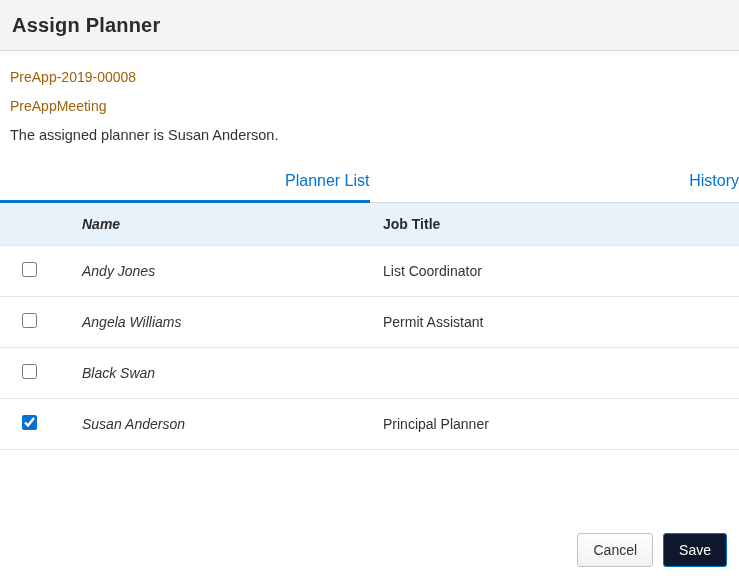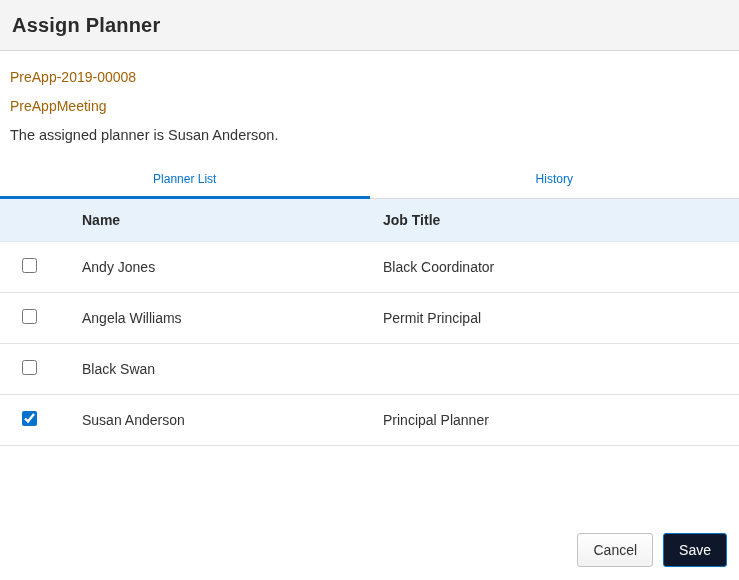--- a/index.html
+++ b/index.html
@@ -30,22 +30,22 @@
   .assigned-line { font-size: 14.5px; color: #333; margin-bottom: 6px; }
 
   .tabs {
     display: flex;
     margin-top: 14px;
     border-bottom: 1px solid #d9d9d9;
     flex: 0 0 auto;
   }
   .tab {
     flex: 1 1 50%;
-    text-align: center;
-    font-size: 12px;
+    text-align: right;
+    font-size: 16px;
     color: #0572ce;
     padding: 9px 0 10px 0;
     cursor: pointer;
     border-bottom: 3px solid transparent;
     margin-bottom: -1px;
   }
   .tab.active { border-bottom-color: #0572ce; }
 
   .table { flex: 1 1 auto; }
   .trow {
@@ -57,21 +57,21 @@
     font-size: 14px;
   }
   .trow.header {
     background: #e7f2fb;
     min-height: 43px;
     border-bottom: 1px solid #dfeaf3;
     font-weight: bold;
     color: #2b2b2b;
   }
   .cell-check { padding-left: 22px; }
-  .cell-name { padding-left: 22px; }
+  .cell-name { padding-left: 22px; font-style: italic; }
   .cell-job { padding-left: 10px; }
   .trow.header .cell-name { padding-left: 22px; }
 
   input[type="checkbox"] {
     width: 15px; height: 15px;
     accent-color: #0572ce;
     cursor: pointer;
   }
 
   .footer {
@@ -126,29 +126,29 @@
       <div class="cell-check"></div>
       <div class="cell-name">Name</div>
       <div class="cell-job">Job Title</div>
     </div>
 
     <div class="trow">
       <div class="cell-check">
         <input type="checkbox" style="">
       </div>
       <div class="cell-name">Andy Jones</div>
-      <div class="cell-job">Black Coordinator</div>
+      <div class="cell-job">List Coordinator</div>
     </div>
 
     <div class="trow">
       <div class="cell-check">
         <input type="checkbox" style="">
       </div>
       <div class="cell-name">Angela Williams</div>
-      <div class="cell-job">Permit Principal</div>
+      <div class="cell-job">Permit Assistant</div>
     </div>
 
     <div class="trow">
       <div class="cell-check">
         <input type="checkbox" style="">
       </div>
       <div class="cell-name">Black Swan</div>
     </div>
 
     <div class="trow">

